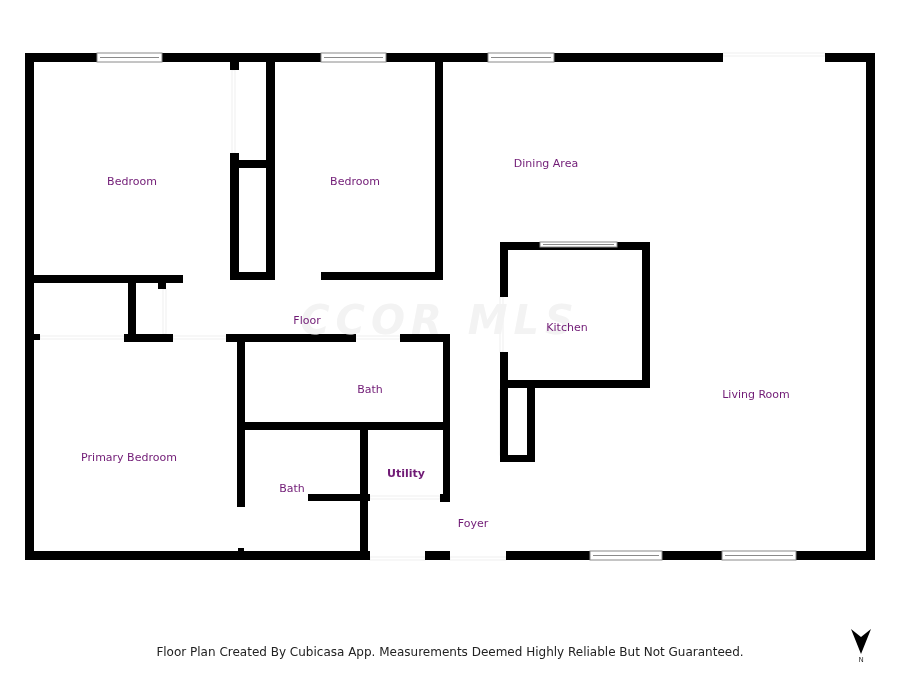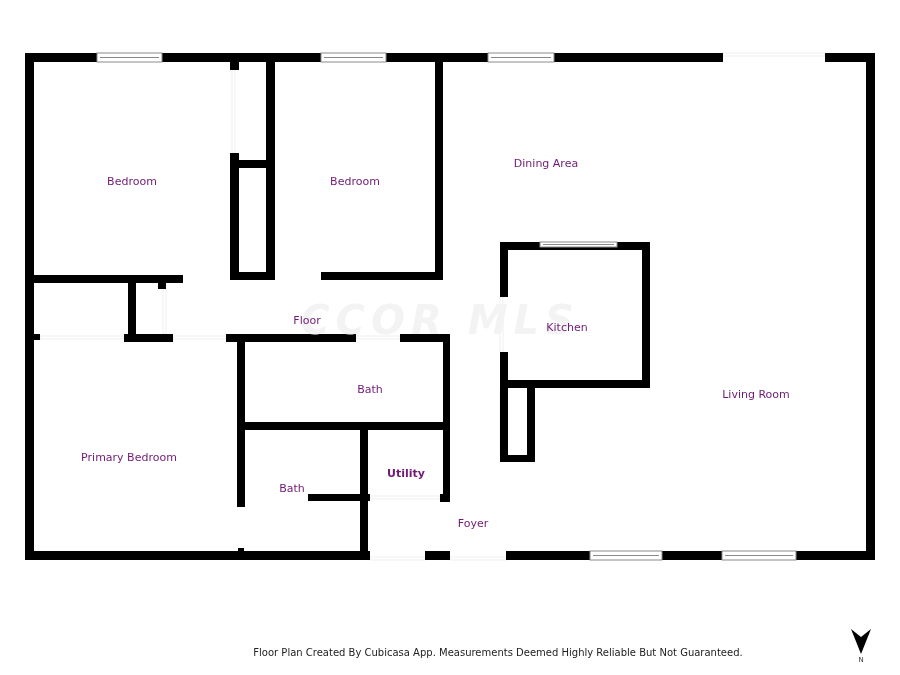--- a/index.html
+++ b/index.html
@@ -4,21 +4,21 @@
 <style>
   html, body { margin:0; padding:0; background:#ffffff; }
   body { width:900px; height:675px; position:relative; overflow:hidden; font-family:"DejaVu Sans", sans-serif; }
   #plan { position:absolute; left:0; top:0; width:900px; height:675px; }
   .wall { fill:#000000; }
   .win { fill:#ffffff; stroke:#8a8a8a; stroke-width:1; }
   .winline { stroke:#8a8a8a; stroke-width:1; }
   .opening { fill:#ffffff; stroke:#efefef; stroke-width:1; }
   .room-label { position:absolute; font-size:11px; color:#701a75; white-space:nowrap; transform:translate(-50%,-50%); }
   .watermark { position:absolute; left:440px; top:320px; transform:translate(-50%,-50%); font-size:40px; color:#f3f3f3; letter-spacing:6px; font-style:italic; font-weight:bold; }
-  .footer { position:absolute; left:450px; top:652px; transform:translate(-50%,-50%); font-size:10px; color:#222; white-space:nowrap;margin-left:48px; }
+  .footer { position:absolute; left:450px; top:652px; transform:translate(-50%,-50%); font-size:12px; color:#222; white-space:nowrap; }
   .north { position:absolute; left:848px; top:626px; width:26px; height:40px; }
   .north-label { position:absolute; left:861px; top:660px; transform:translate(-50%,-50%); font-size:7px; color:#333; }
 </style>
 </head>
 <body>
 
 <svg id="plan" viewBox="0 0 900 675" xmlns="http://www.w3.org/2000/svg">
   <g id="openings">
       <rect x="723" y="53" width="102" height="3" class="opening"></rect>
       <rect x="370" y="557" width="55" height="3" class="opening"></rect>

